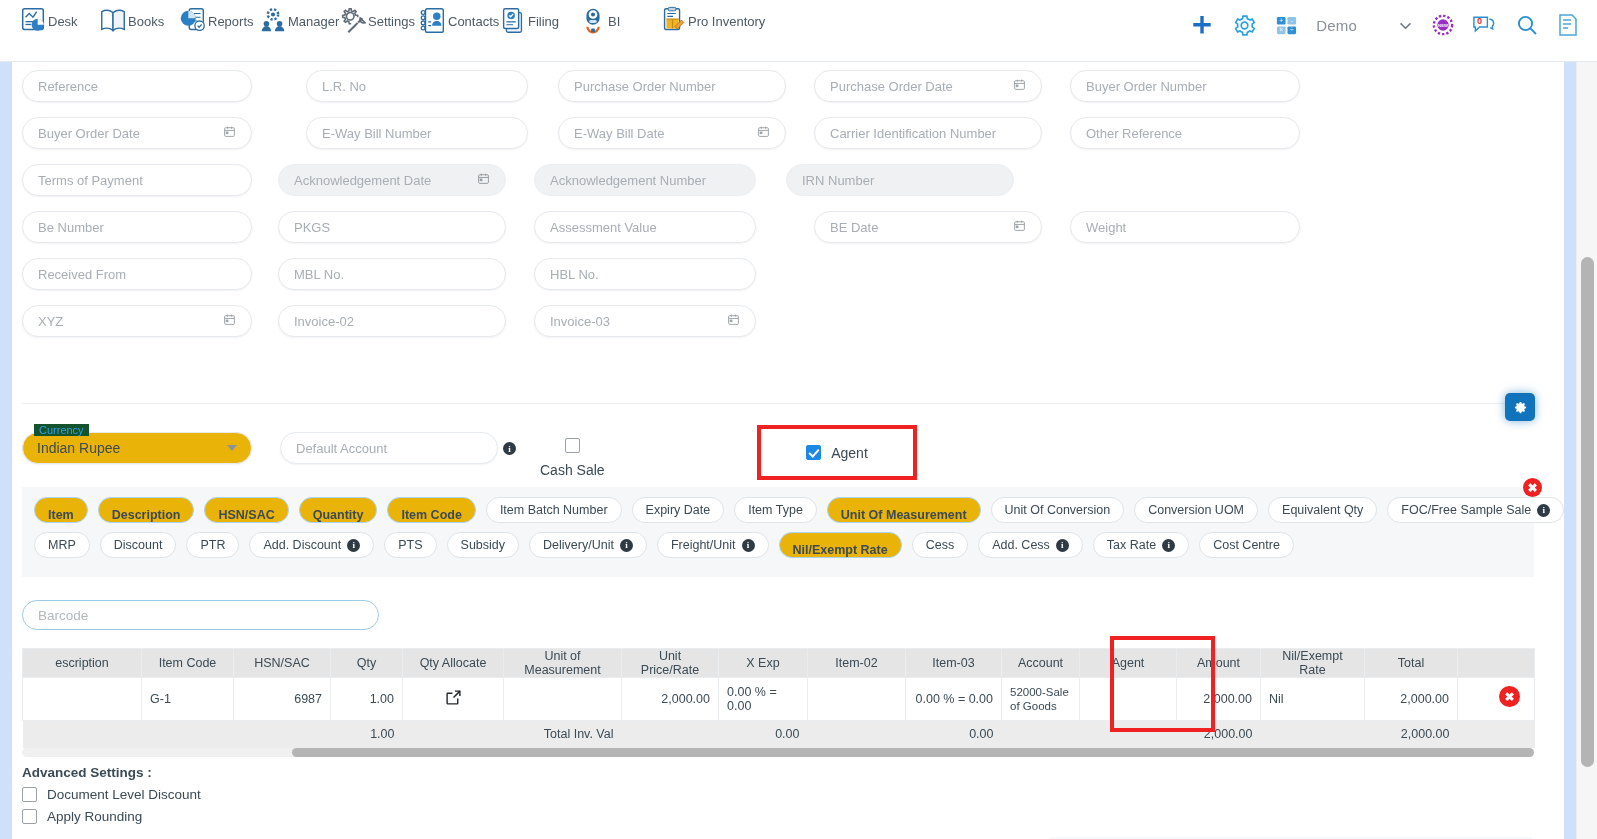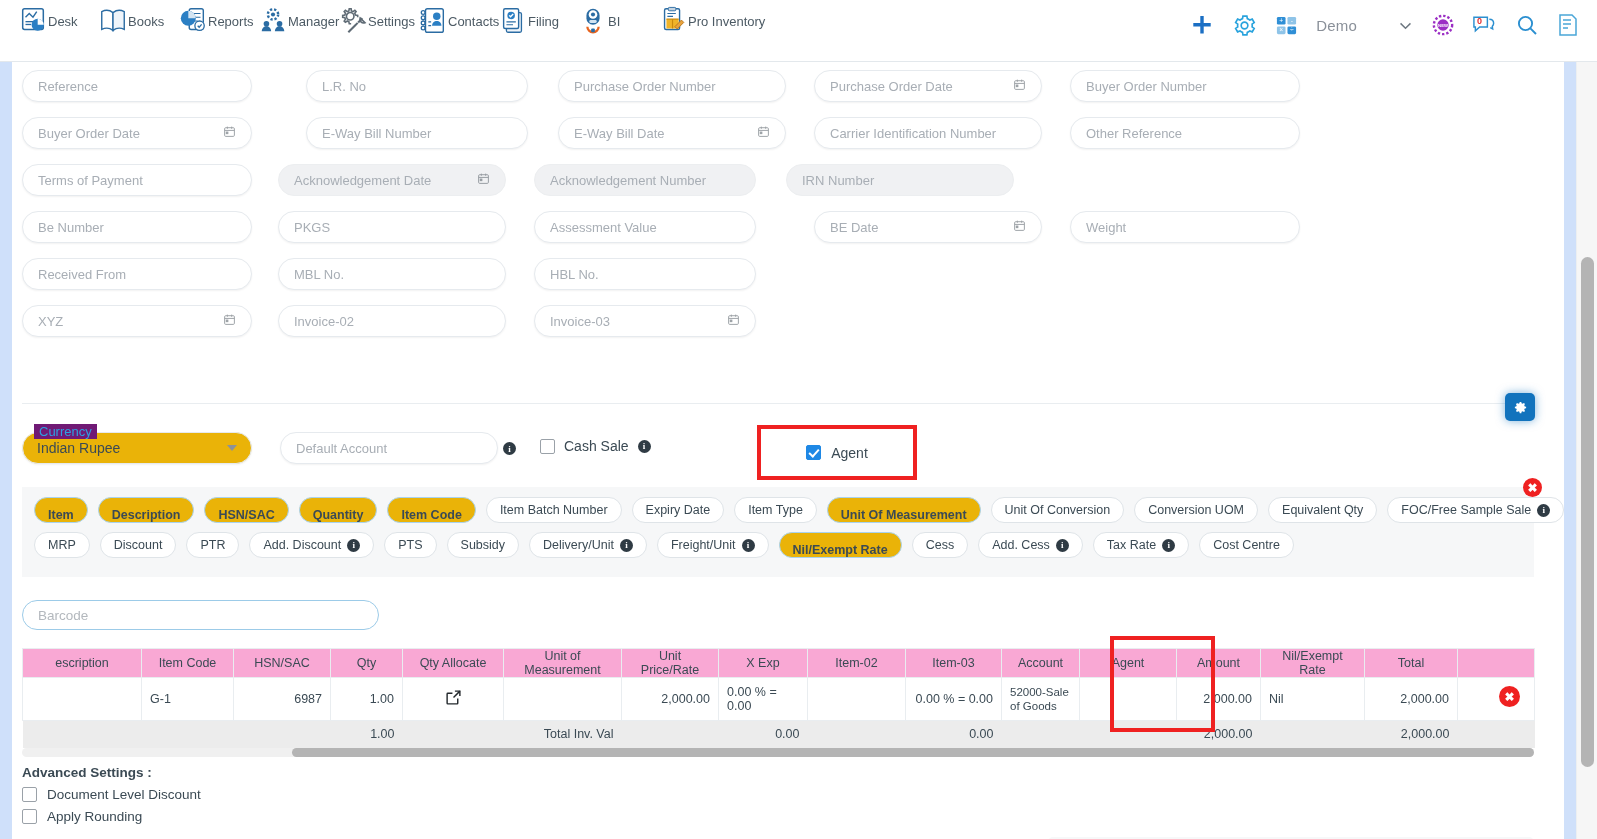--- a/index.html
+++ b/index.html
@@ -74,37 +74,37 @@
   .gapC { width:30px; flex:0 0 30px; }
   .gapD { width:28px; flex:0 0 28px; }
   .gapE { width:28px; flex:0 0 28px; }
 
   .divider { position:absolute; left:22px; width:1512px; height:1px; background:#e9edf0; }
 
   
   .currencyrow { position:absolute; left:22px; top:362px; width:1510px; height:58px; }
   .cur-wrap { position:absolute; left:0; top:8px; width:230px; }
   .cur-label {
-    position:absolute; left:12px; top:-8px; background:#701a75; padding:0 5px;
-    font-size:13px; color:#2ea0e0; z-index:3;
+    position:absolute; left:12px; top:-8px; background:#14532d; padding:0 5px;
+    font-size:11px; color:#2ea0e0; z-index:3;
   }
   .cur-box {
     height:32px; border:1px solid #e6eaee; border-radius:17px; background:#eab308;
     display:flex; align-items:center; padding:0 14px;
     font-size:14px; color:#3b4a54; box-shadow:0 1px 2px rgba(0,0,0,.055);
   }
   .caret { margin-left:auto; width:0;height:0;border-left:5px solid transparent;border-right:5px solid transparent;border-top:6px solid #8b929a; }
   .defacct { position:absolute; left:258px; top:8px; width:218px; }
   .infoi {
     display:inline-flex; width:13px;height:13px; border-radius:50%;
     background:#2f3b44; color:#fff; font-size:9px; font-weight:bold;
     align-items:center; justify-content:center; font-family:"Liberation Serif", serif;
     flex:0 0 13px;
   }
-  .cashsale { position:absolute; left:518px; top:14px; display:flex; align-items:center; gap:9px; font-size:14px; color:#3b4a54; }
+  .cashsale { position:absolute; left:518px; top:14px; display:flex; align-items:center; gap:9px; font-size:14px; color:#3b4a54;flex-direction:column; }
   .chk { width:15px;height:15px;border:1.5px solid #9aa1a8;border-radius:2px;background:#fff; }
   .chk.on { background:#1e88e5;border-color:#1e88e5; position:relative;}
   .chk.on:after{content:"";position:absolute;left:4px;top:1px;width:4px;height:8px;border:solid #fff;border-width:0 2px 2px 0;transform:rotate(42deg);}
 
   .agentbox {
     position:absolute; left:735px; top:1px; width:160px; height:55px;
     border:4px solid #ef2121; background:#fff;
     display:flex; align-items:center; justify-content:center; gap:10px;
     font-size:14px; color:#3b4a54;
   }
@@ -139,21 +139,21 @@
     position:absolute; left:22px; top:538px; width:357px; height:30px;
     border:1.5px solid #9ccbe8; border-radius:16px; background:#fff;
     display:flex; align-items:center; padding:0 15px;
     font-size:13.5px; color:#b3b8bd;
   }
 
   
   .tablewrap { position:absolute; left:22px; top:586px; width:1512px; }
   table.grid { border-collapse:collapse; width:1512px; table-layout:fixed; font-size:12.5px; }
   table.grid th {
-    background:#f9a8d4; color:#3b4a54; font-weight:normal; font-size:12.5px;
+    background:#e5e5e5; color:#3b4a54; font-weight:normal; font-size:12.5px;
     height:29px; border:1px solid #e9edf0; padding:0 8px; text-align:center;
   }
   table.grid td {
     border:1px solid #e9edf0; height:43px; padding:4px 8px; color:#3b4a54;
     vertical-align:middle; background:#fff;
   }
   td.num, th.num { text-align:right; }
   td.ctr { text-align:center; }
   tr.totrow td { background:#ececec; height:27px; border:none; }
   .rowdel {

